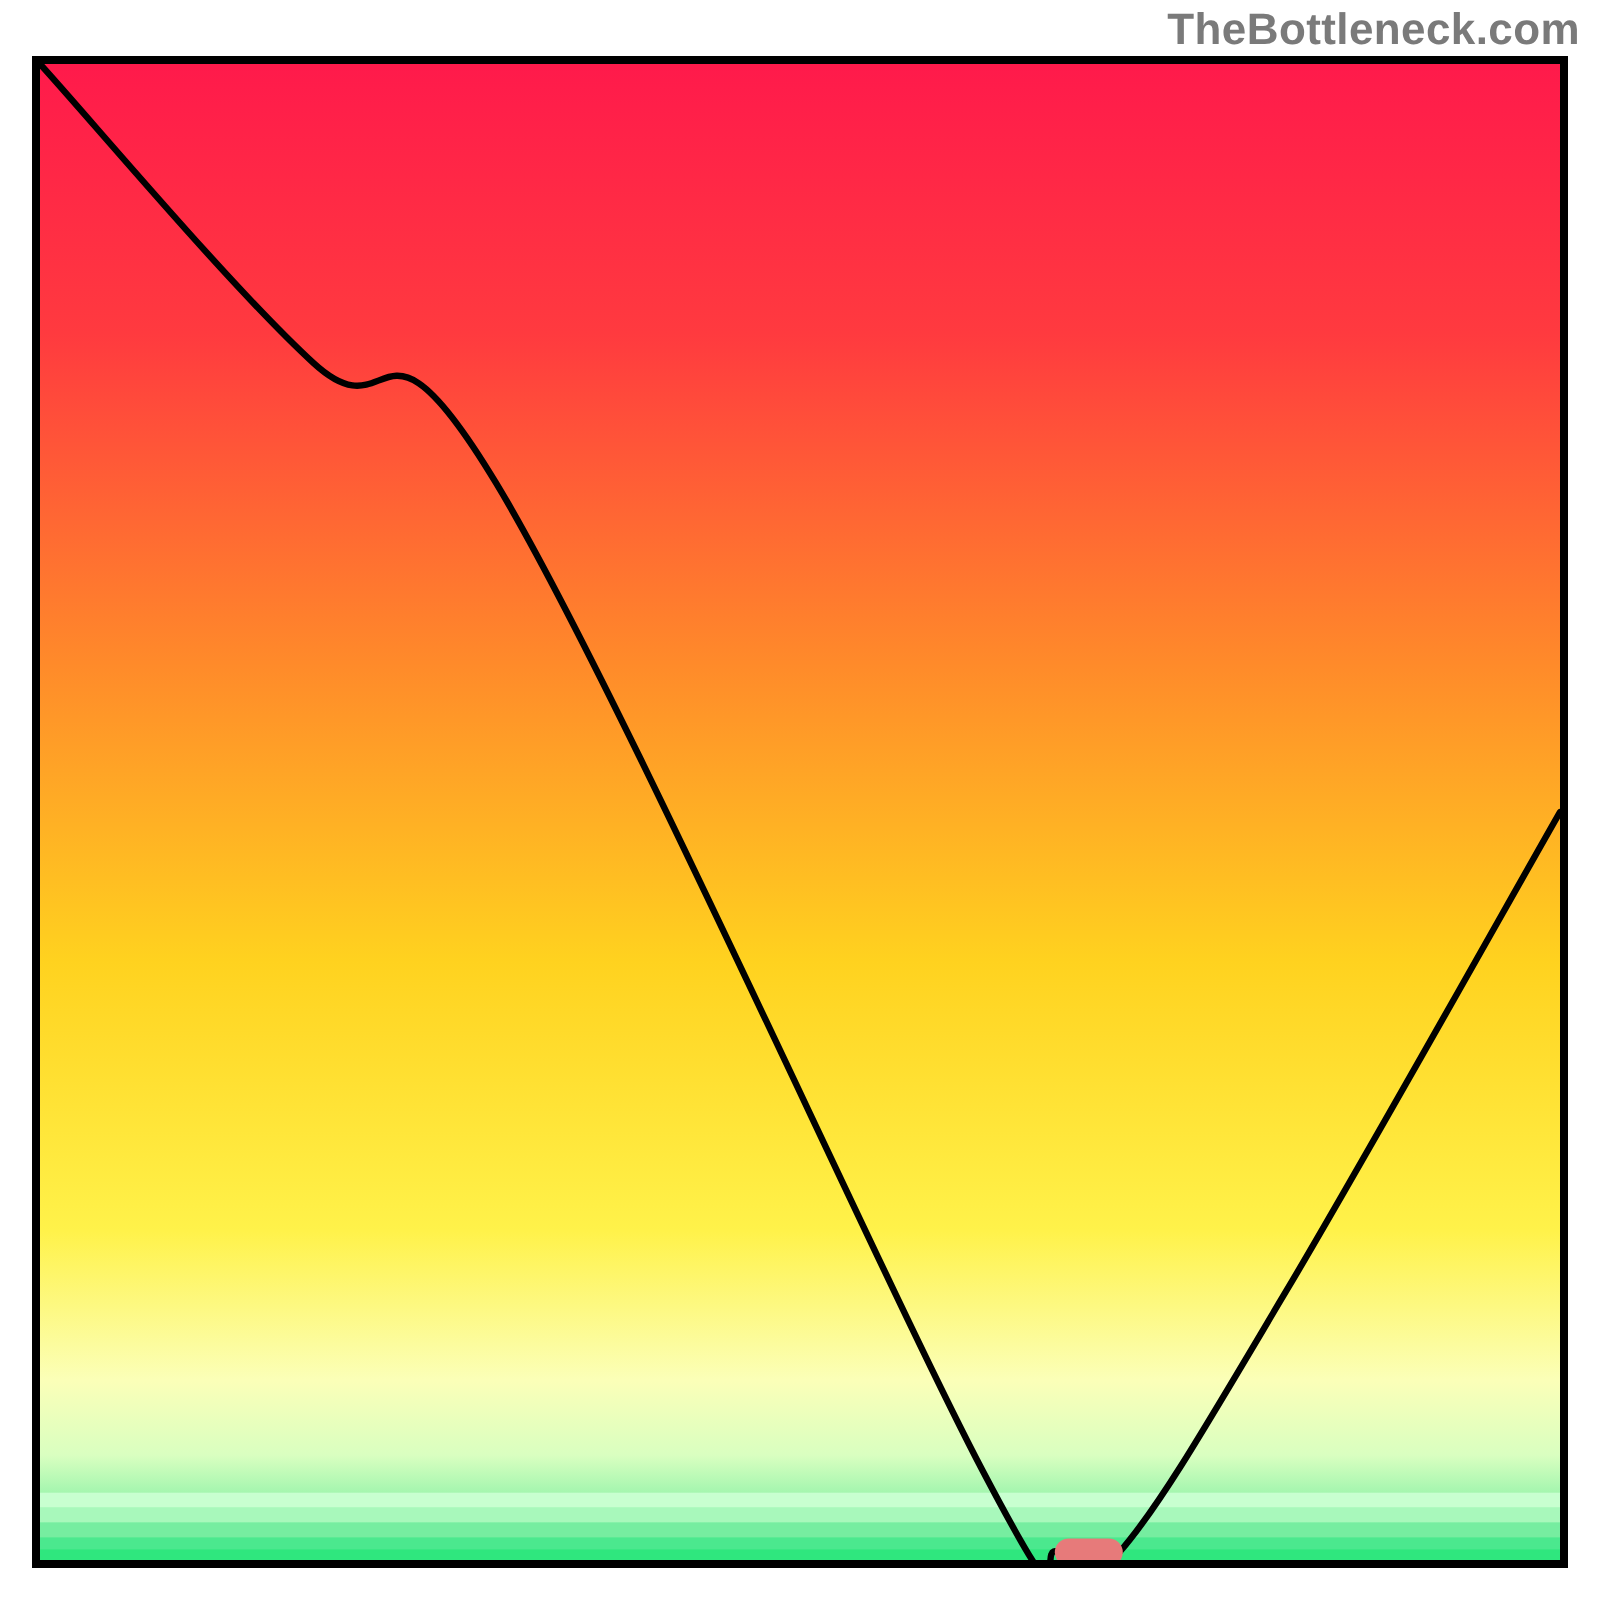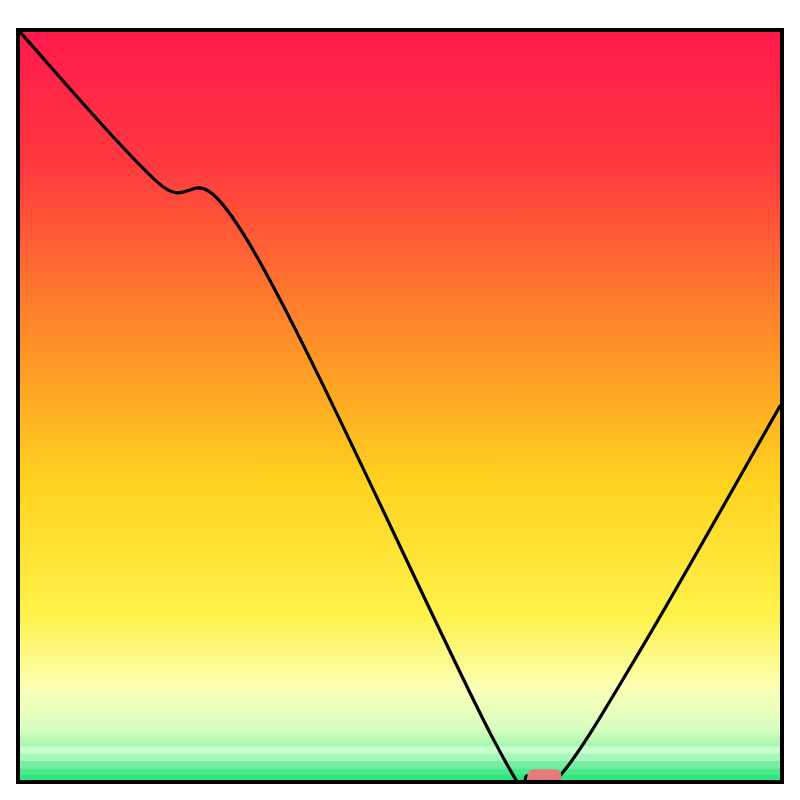--- a/index.html
+++ b/index.html
@@ -57,20 +57,21 @@
     position: absolute;
     left: 0; top: 0;
     width: 100%; height: 100%;
     display: block;
   }
 </style>
 </head>
 <body>
 
 <div class="outer">
+  <div class="attribution">TheBottleneck.com</div>
 
   <div class="frame">
     <div class="plot-area">
 
       <svg class="bg" viewBox="0 0 760 748" preserveAspectRatio="none">
         <defs>
           <linearGradient id="heat" x1="0" y1="0" x2="0" y2="1">
           <stop offset="0%" stop-color="#ff1a4b"></stop>
               <stop offset="18%" stop-color="#ff3a3f"></stop>
               <stop offset="40%" stop-color="#ff8a2a"></stop>

